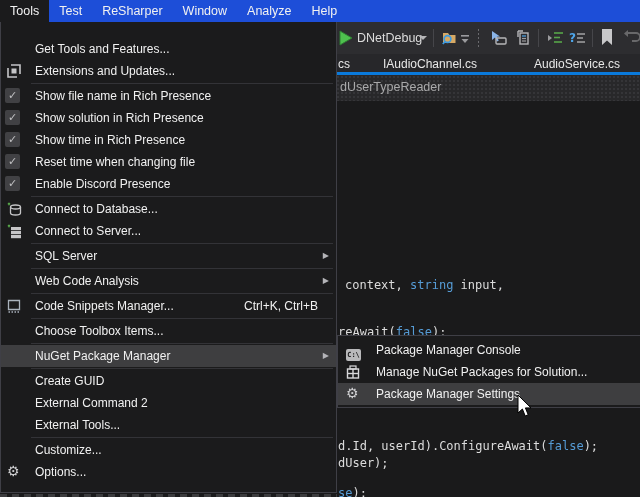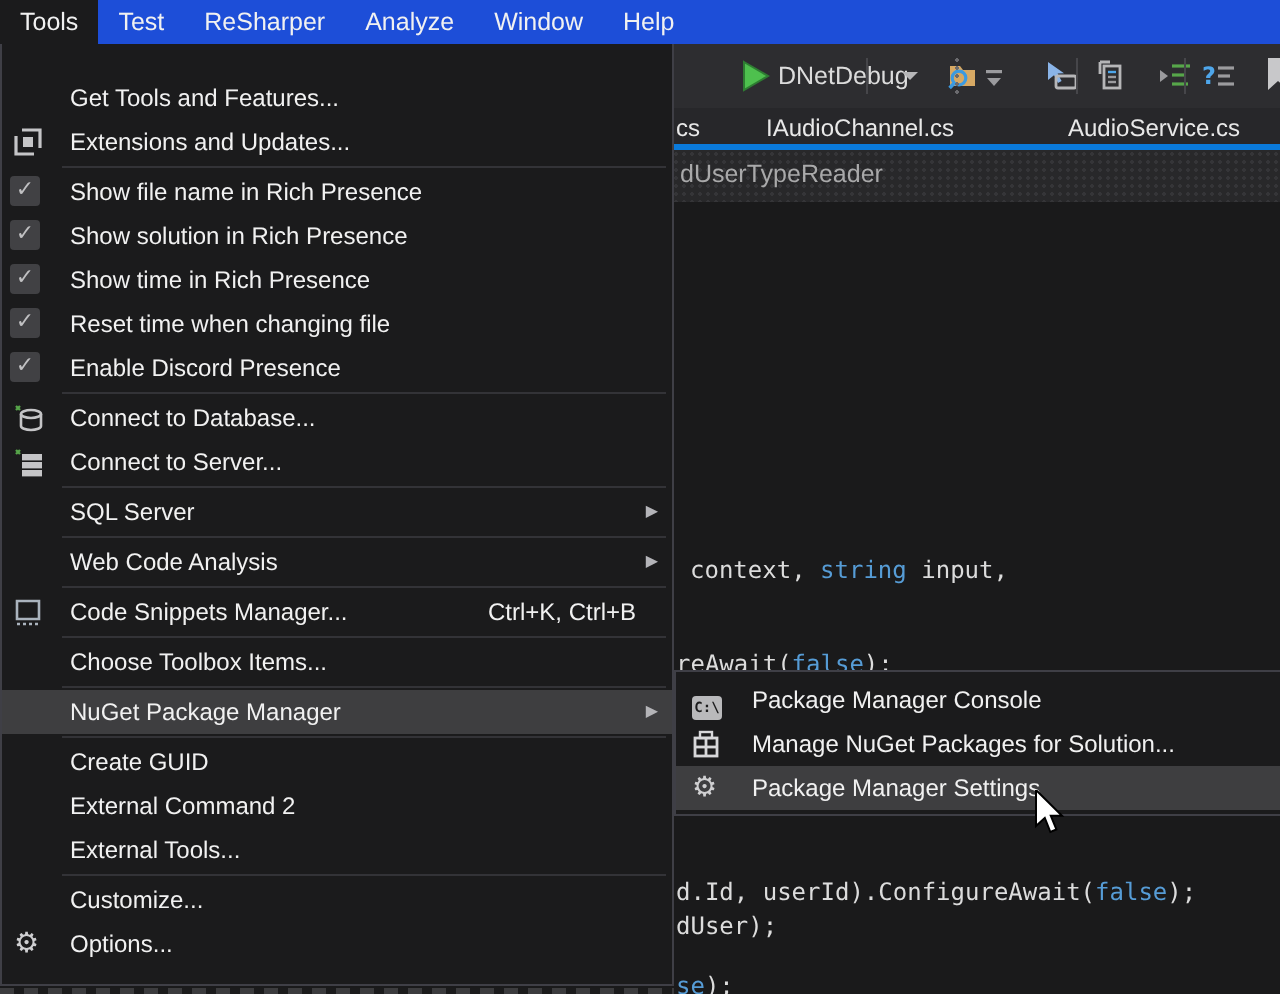--- a/index.html
+++ b/index.html
@@ -16,21 +16,21 @@
   }
   .mb-item {
     padding:0 10px; font-size:12.5px; color:#f1f1f1; line-height:22px; cursor:default;
   }
   .mb-item.active { background:#1b1b1c; }
   
   .toolbar {
     position:absolute; left:0; top:22px; width:640px; height:32px;
     background:#2d2d30; z-index:4;
   }
-  .tb-abs { position:absolute; display:flex; align-items:center;margin-left:32px; }
+  .tb-abs { position:absolute; display:flex; align-items:center; }
   .tb-sep { position:absolute; top:7px; width:1px; height:18px; background:#46464a; }
   .tb-grip {
     position:absolute; top:6px; width:3px; height:20px;
     background-image:radial-gradient(#6a6a6e 0.8px, transparent 0.9px);
     background-size:3px 4px;
   }
   .run-label { font-size:12.5px; color:#dcdcdc; }
   .chev { width:0; height:0; border-left:4px solid transparent; border-right:4px solid transparent; border-top:4px solid #b6b6b8; }
   
   .tabstrip {
@@ -181,22 +181,22 @@
       <path d="M4,3 h8 a4,4 0 0 1 0,8 h-4" fill="none" stroke="#c8c8ca" stroke-width="1.8"></path>
       <polygon points="4,0 4,7 0,3.5" fill="#c8c8ca"></polygon>
     </svg>
   </span>
 </div>
 
 <div class="menubar">
   <span class="mb-item active">Tools</span>
   <span class="mb-item">Test</span>
   <span class="mb-item">ReSharper</span>
+  <span class="mb-item">Window</span>
   <span class="mb-item">Analyze</span>
-  <span class="mb-item">Window</span>
   <span class="mb-item">Help</span>
 </div>
 
 <div class="menu-panel">
 
   <div class="mi">
     <span class="mi-label">Get Tools and Features...</span>
   </div>
 
   <div class="mi">

